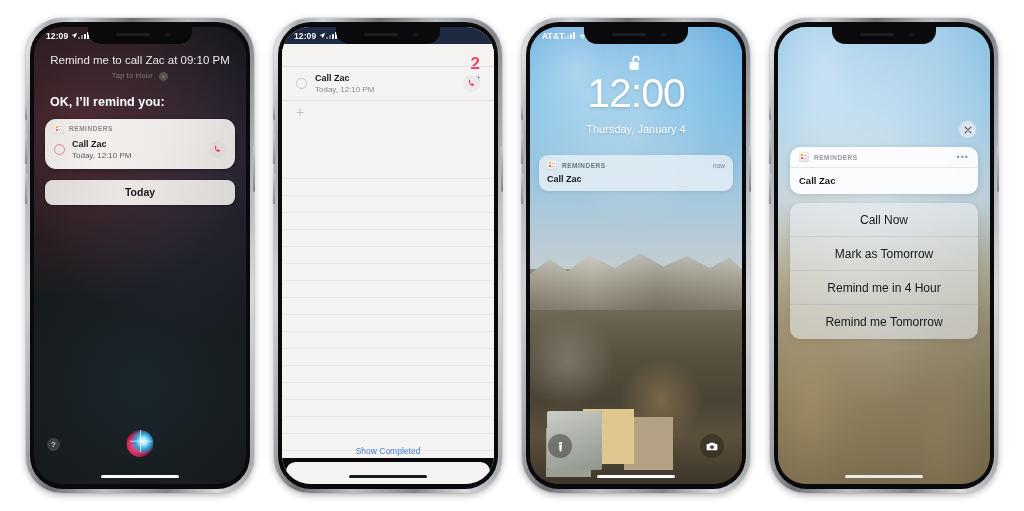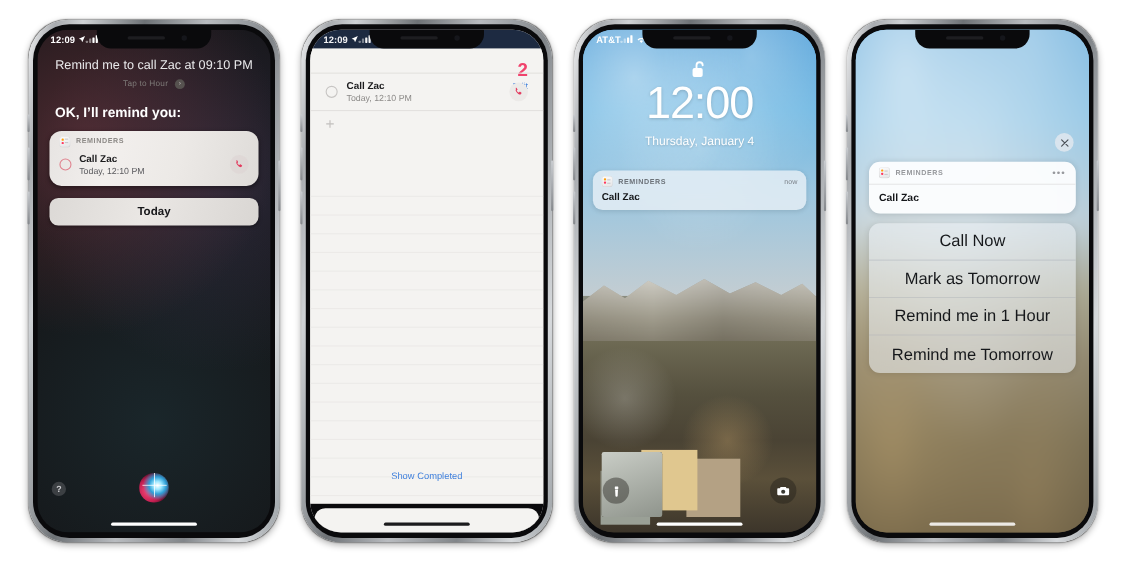--- a/index.html
+++ b/index.html
@@ -238,21 +238,21 @@
     background: #eceae8;
     display:flex; align-items:center; justify-content:center; flex: 0 0 auto;
   }
   .rm-plus {
     border-top: .5px solid #e3e1df;
     padding: 4px 14px 4px; font-size: 14px; color: #c3c1bf; line-height: 1;
   }
   .rm-lines { position: absolute; left:0; right:0; top: 118px; bottom: 22px; }
   .rm-lines div { height: 17px; border-bottom: .5px solid #eceae8; }
   .rm-show {
-    position: absolute; left: 0; right: 0; bottom: 21px; text-align: center;
+    position: absolute; left: 0; right: 0; bottom: 2px; text-align: center;
     font-size: 8.5px; color: #3e7fdc;
   }
   .rm-bottom {
     position: absolute; left: 0; right: 0; bottom: 0; height: 26px;
     background: #0a0a0c;
   }
   .rm-card2 {
     position: absolute; left: 4px; right: 4px; bottom: 0; height: 22px;
     background: #f4f3f1; border-radius: 16px 16px 20px 20px;
   }
@@ -386,21 +386,21 @@
   }
   .act-menu {
     position: absolute; top: 176px; left: 12px; right: 12px; z-index: 12;
     border-radius: 10px; overflow: hidden;
     background: rgba(236,242,247,.55);
     backdrop-filter: blur(10px);
     box-shadow: 0 1px 6px rgba(0,0,0,.10);
   }
   .act-item {
     height: 34px; display:flex; align-items:center; justify-content:center;
-    font-size: 15px; color: #16181b;
+    font-size: 12px; color: #16181b;
     border-bottom: .5px solid rgba(160,168,176,.34);
   }
   .act-item:last-child { border-bottom: none; }
 </style>
 </head>
 <body>
 
 <div class="stage">
 
   <div class="phone">
@@ -670,21 +670,21 @@
               </span>
             <span class="lbl">REMINDERS</span>
             <span class="act-dots">•••</span>
           </div>
           <div class="act-notif-title">Call Zac</div>
         </div>
 
         <div class="act-menu">
           <div class="act-item">Call Now</div>
           <div class="act-item">Mark as Tomorrow</div>
-          <div class="act-item">Remind me in 1 Hour</div>
+          <div class="act-item">Remind me in 4 Hour</div>
           <div class="act-item">Remind me Tomorrow</div>
         </div>
 
         <div class="home-ind" style="background:rgba(255,255,255,.85)"></div>
       </div>
     </div>
   </div>
 
 </div>
 

